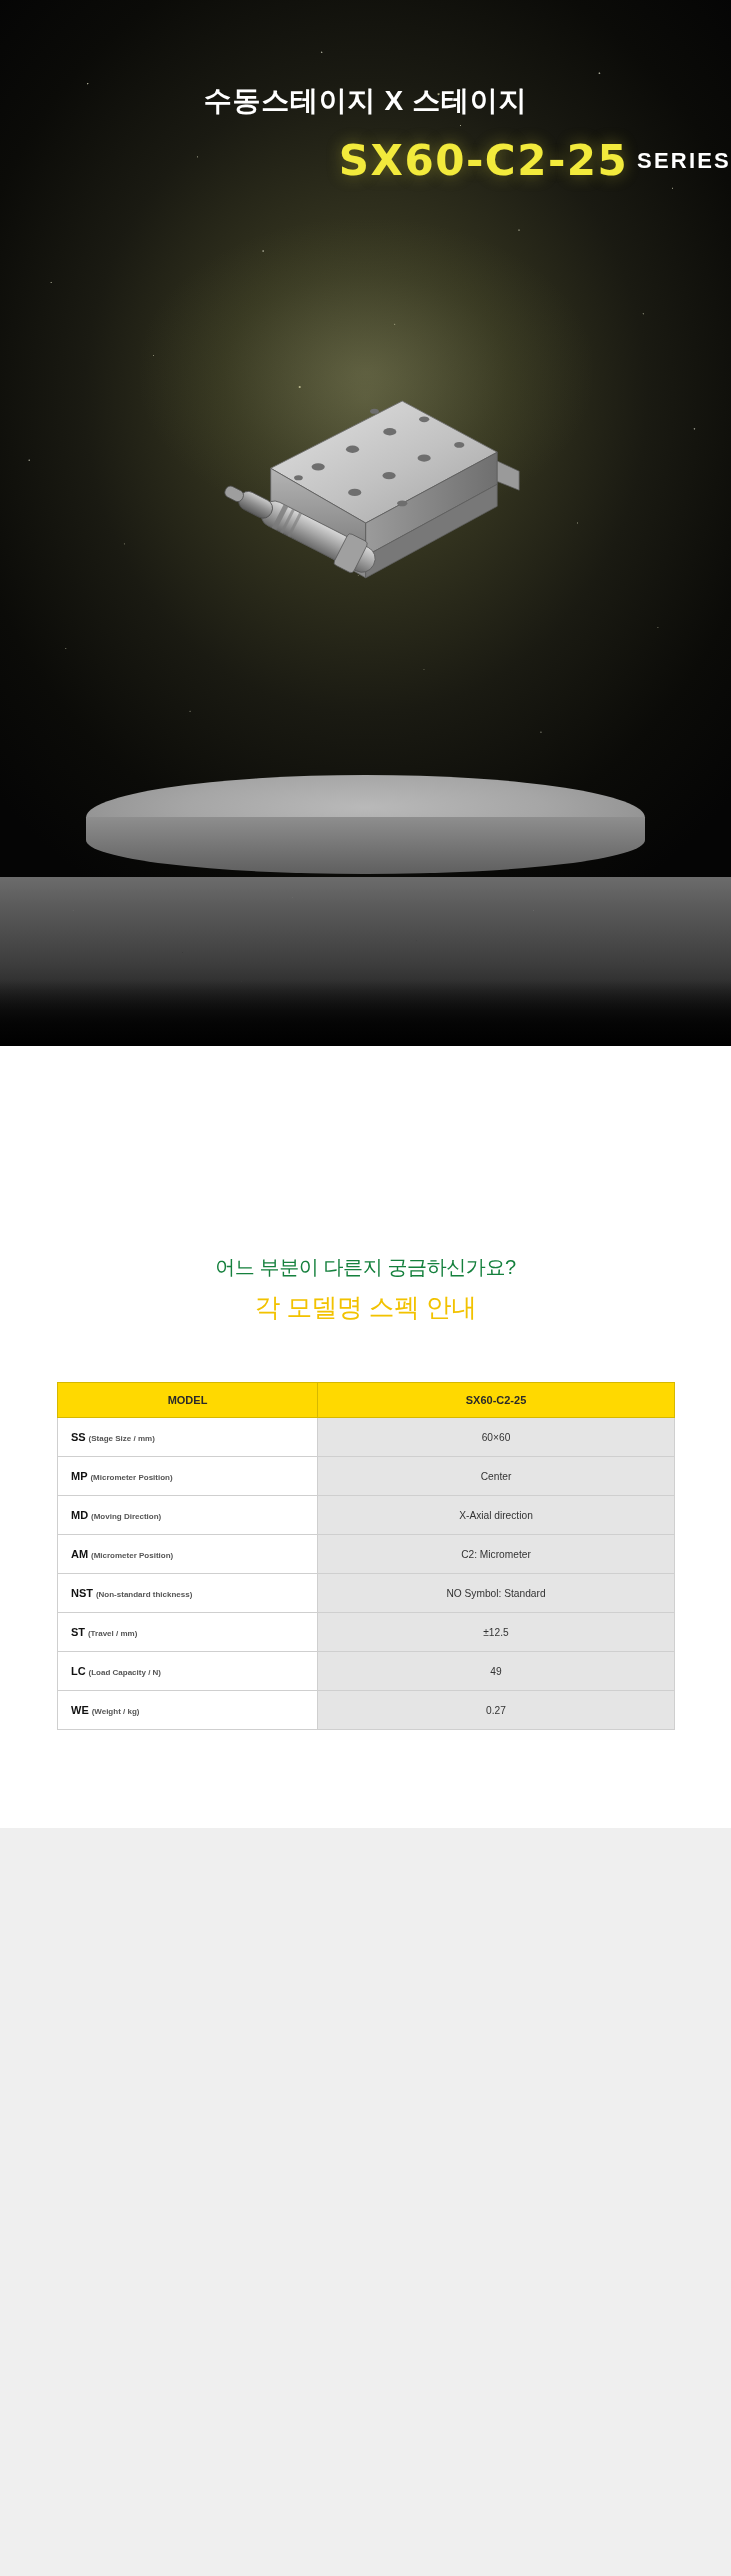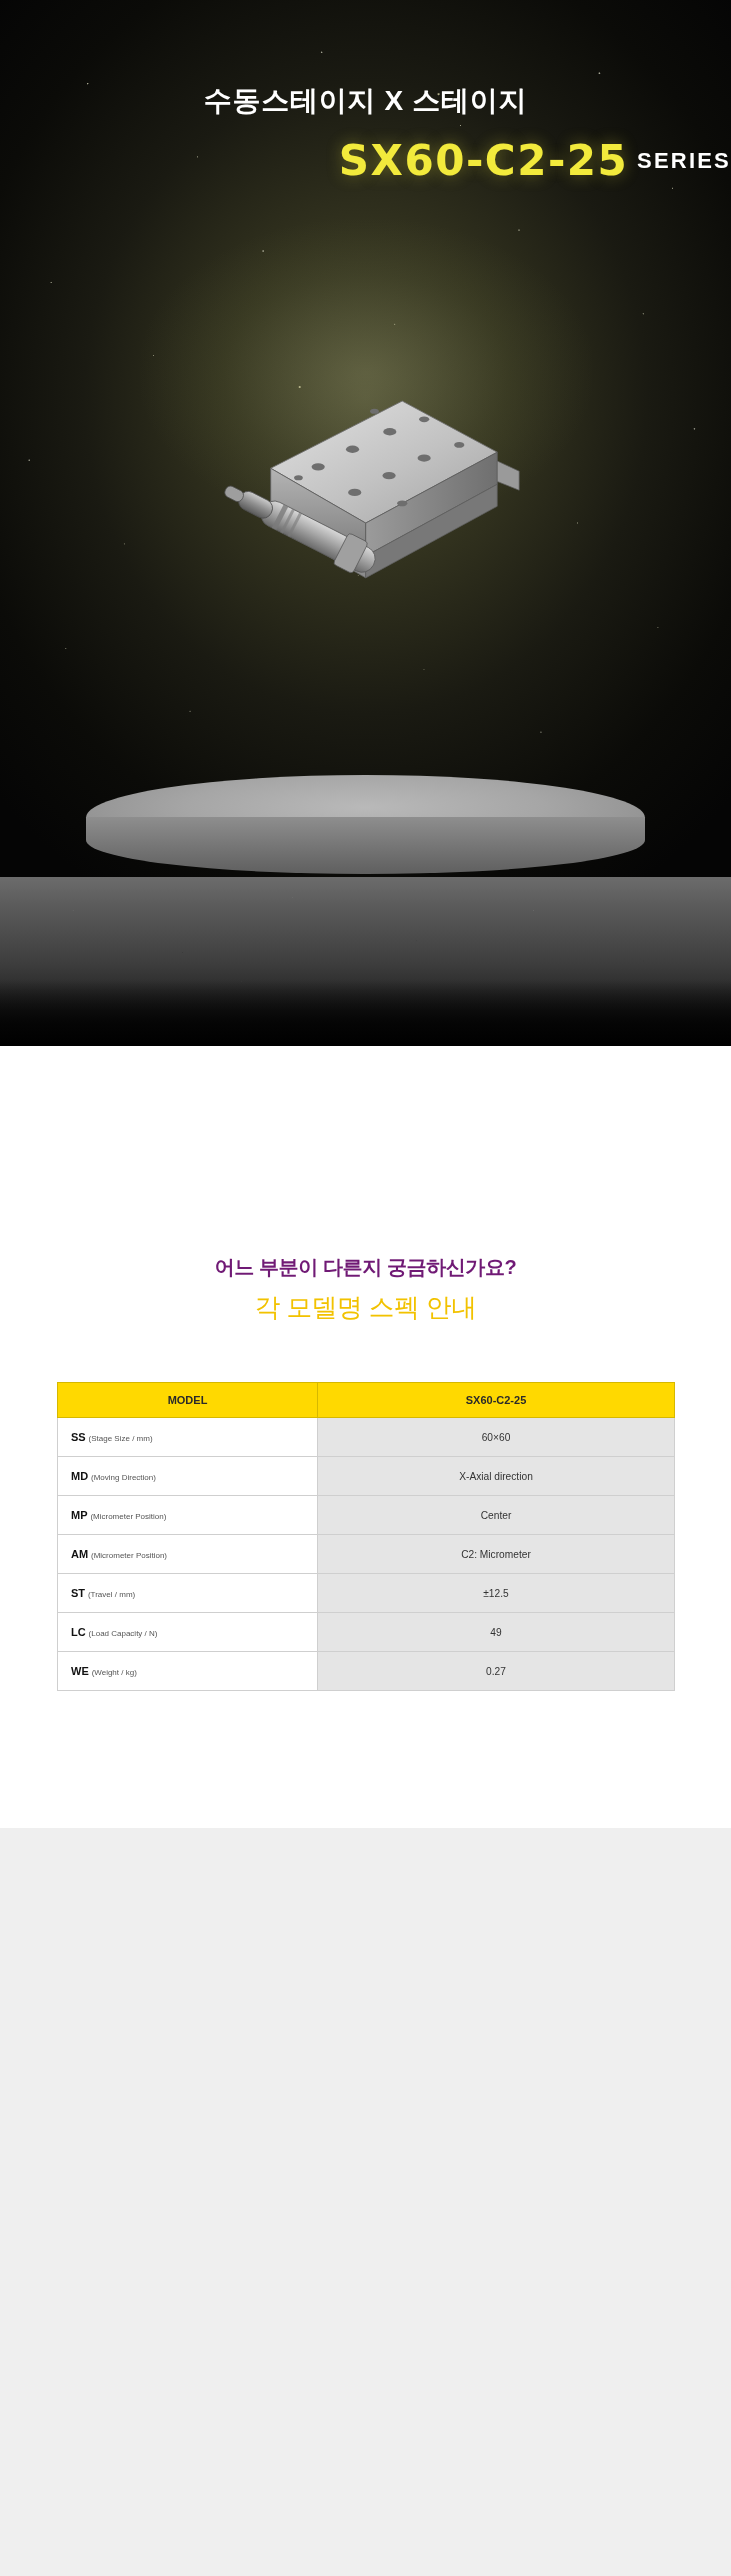--- a/index.html
+++ b/index.html
@@ -163,23 +163,23 @@
     top: 373px;
     width: 380px;
     height: 344px;
   }
 
   
   .section-head {
     text-align: center;
   }
   .sec-sub {
-    color: #701a75;
+    color: #15803d;
     font-size: 20px;
-    font-weight: bold;
+    font-weight: normal;
     letter-spacing: -0.4px;
   }
   .sec-title {
     color: #f2c200;
     font-size: 25.6px;
     font-weight: normal;
     letter-spacing: -0.4px;
     margin-top: 8.8px;
   }
 
@@ -218,20 +218,21 @@
   }
   table.spec td.label .code {
     font-weight: bold;
     font-size: 11px;
     color: #111;
   }
   table.spec td.label .desc {
     font-size: 8px;
     color: #555;
     margin-left: 2.9px;
+    font-weight: bold;
   }
   table.spec td.value {
     text-align: center;
     font-size: 10.2px;
     color: #333;
     background: #e5e5e5;
   }
 
   
   .draw-wrap {
@@ -368,35 +369,41 @@
       </thead>
       <tbody>
         <tr>
           <td class="label">
             <span class="code">SS</span><span class="desc">(Stage Size / mm)</span>
           </td>
           <td class="value">60×60</td>
         </tr>
         <tr>
           <td class="label">
+            <span class="code">MP</span><span class="desc">(Micrometer Position)</span>
+          </td>
+          <td class="value">Center</td>
+        </tr>
+        <tr>
+          <td class="label">
             <span class="code">MD</span><span class="desc">(Moving Direction)</span>
           </td>
           <td class="value">X-Axial direction</td>
         </tr>
         <tr>
           <td class="label">
-            <span class="code">MP</span><span class="desc">(Micrometer Position)</span>
-          </td>
-          <td class="value">Center</td>
-        </tr>
-        <tr>
-          <td class="label">
             <span class="code">AM</span><span class="desc">(Micrometer Position)</span>
           </td>
           <td class="value">C2: Micrometer</td>
+        </tr>
+        <tr>
+          <td class="label">
+            <span class="code">NST</span><span class="desc">(Non-standard thickness)</span>
+          </td>
+          <td class="value">NO Symbol: Standard</td>
         </tr>
         <tr>
           <td class="label">
             <span class="code">ST</span><span class="desc">(Travel / mm)</span>
           </td>
           <td class="value">±12.5</td>
         </tr>
         <tr>
           <td class="label">
             <span class="code">LC</span><span class="desc">(Load Capacity / N)</span>

